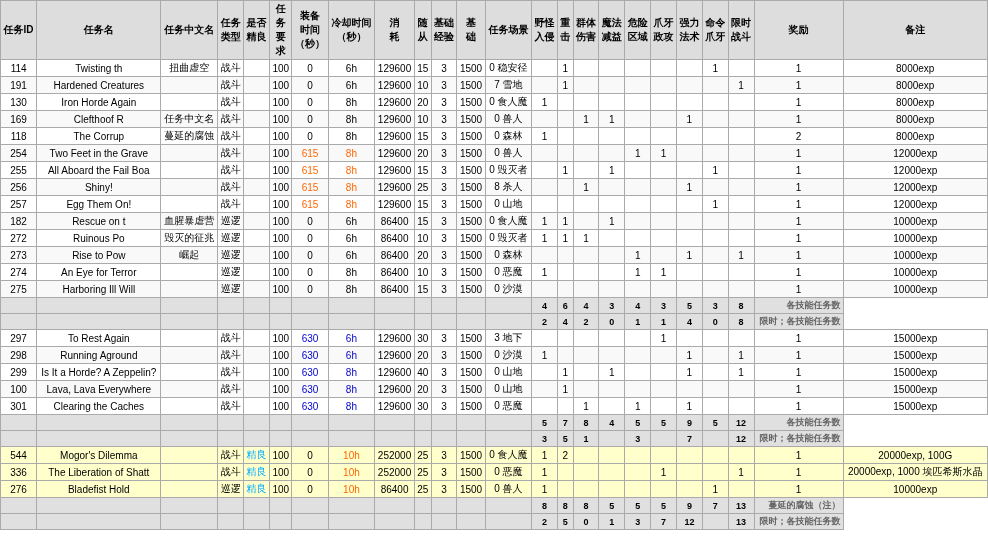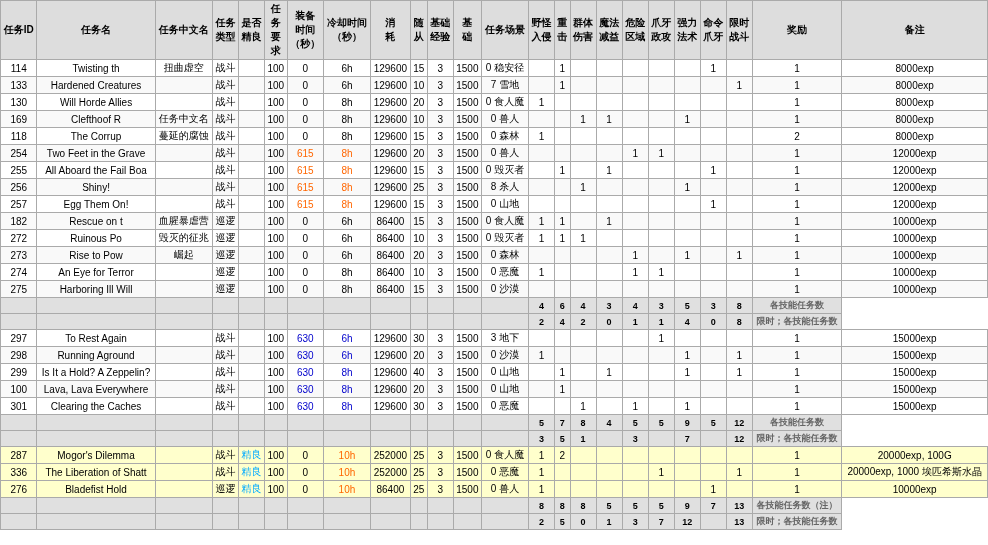--- a/index.html
+++ b/index.html
@@ -21,21 +21,21 @@
       text-align: center;
       font-size: 10px;
     }
     th {
       background: #ddd;
       font-weight: bold;
     }
     tr:nth-child(even) { background: #f9f9f9; }
     .highlight-row td { background: #ffffcc; }
     .summary-row td { background: #e0e0e0; font-weight: bold; font-size: 9px; }
-    .note-cell { text-align: center; font-size: 9px; color: #666; }
+    .note-cell { text-align: right; font-size: 9px; color: #666; }
   </style>
 </head>
 <body>
 
 <table id="main-table">
   <thead>
     <tr>
       <th>任务ID</th>
       <th>任务名</th>
       <th>任务中文名</th>
@@ -83,21 +83,21 @@
         <td></td>
         <td></td>
         <td></td>
         <td></td>
         <td>1</td>
         <td></td>
         <td>1</td>
         <td>8000exp</td>
       </tr>
       <tr>
-        <td>133</td>
+        <td>191</td>
         <td>Hardened Creatures</td>
         <td></td>
         <td>战斗</td>
         <td></td>
         <td>100</td>
         <td>0</td>
         <td>6h</td>
         <td>129600</td>
         <td>10</td>
         <td>3</td>
@@ -110,21 +110,21 @@
         <td></td>
         <td></td>
         <td></td>
         <td></td>
         <td>1</td>
         <td>1</td>
         <td>8000exp</td>
       </tr>
       <tr>
         <td>130</td>
-        <td>Will Horde Allies</td>
+        <td>Iron Horde Again</td>
         <td></td>
         <td>战斗</td>
         <td></td>
         <td>100</td>
         <td>0</td>
         <td>8h</td>
         <td>129600</td>
         <td>20</td>
         <td>3</td>
         <td>1500</td>
@@ -524,21 +524,21 @@
         <td></td>
         <td></td>
         <td>1</td>
         <td></td>
         <td>1</td>
         <td>1</td>
         <td>15000exp</td>
       </tr>
       <tr>
         <td>299</td>
-        <td>Is It a Hold? A Zeppelin?</td>
+        <td>Is It a Horde? A Zeppelin?</td>
         <td></td>
         <td>战斗</td>
         <td></td>
         <td>100</td>
         <td style="color: rgb(0, 0, 204);">630</td>
         <td style="color: rgb(0, 0, 204);">8h</td>
         <td>129600</td>
         <td>40</td>
         <td>3</td>
         <td>1500</td>
@@ -651,21 +651,21 @@
         <td>1</td>
         <td></td>
         <td>3</td>
         <td></td>
         <td>7</td>
         <td></td>
         <td>12</td>
         <td class="note-cell">限时；各技能任务数</td>
       </tr>
       <tr class="highlight-row">
-        <td>287</td>
+        <td>544</td>
         <td>Mogor's Dilemma</td>
         <td></td>
         <td>战斗</td>
         <td style="color: rgb(0, 170, 255);">精良</td>
         <td>100</td>
         <td>0</td>
         <td style="color: rgb(255, 102, 0);">10h</td>
         <td>252000</td>
         <td>25</td>
         <td>3</td>
@@ -751,21 +751,21 @@
         <td></td>
         <td>8</td>
         <td>8</td>
         <td>8</td>
         <td>5</td>
         <td>5</td>
         <td>5</td>
         <td>9</td>
         <td>7</td>
         <td>13</td>
-        <td class="note-cell">各技能任务数（注）</td>
+        <td class="note-cell">蔓延的腐蚀（注）</td>
       </tr>
       <tr class="summary-row">
         <td></td>
         <td></td>
         <td></td>
         <td></td>
         <td></td>
         <td></td>
         <td></td>
         <td></td>

